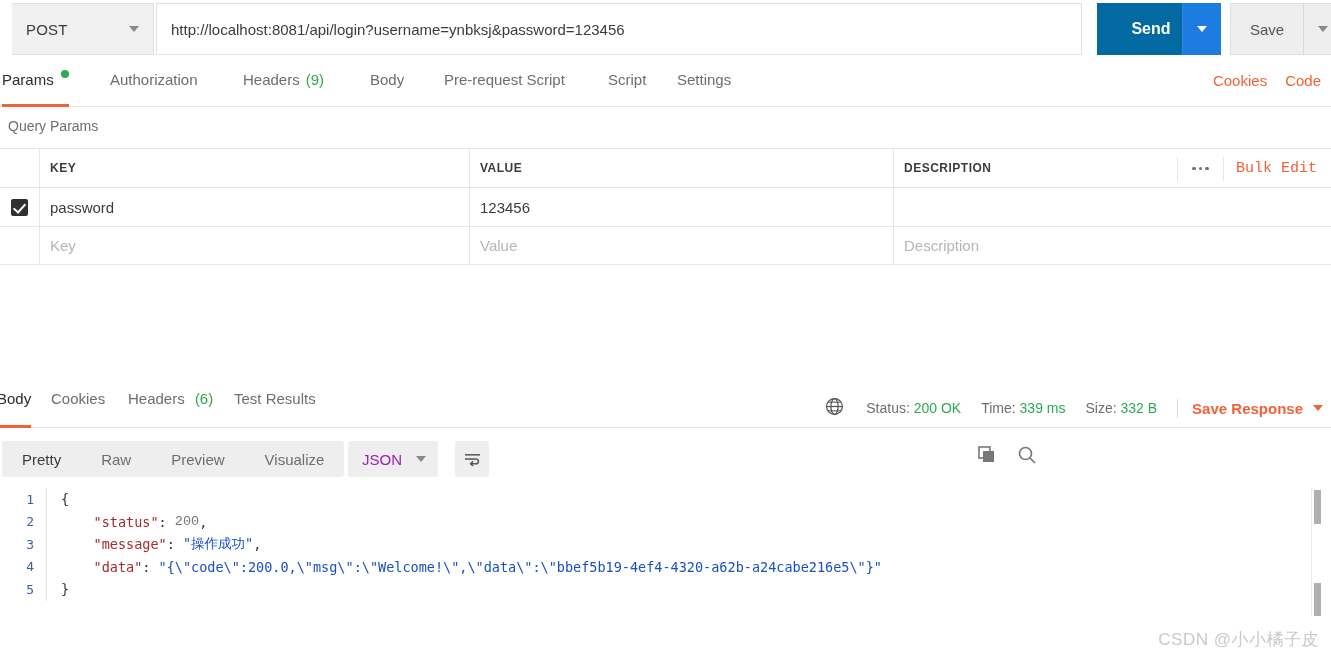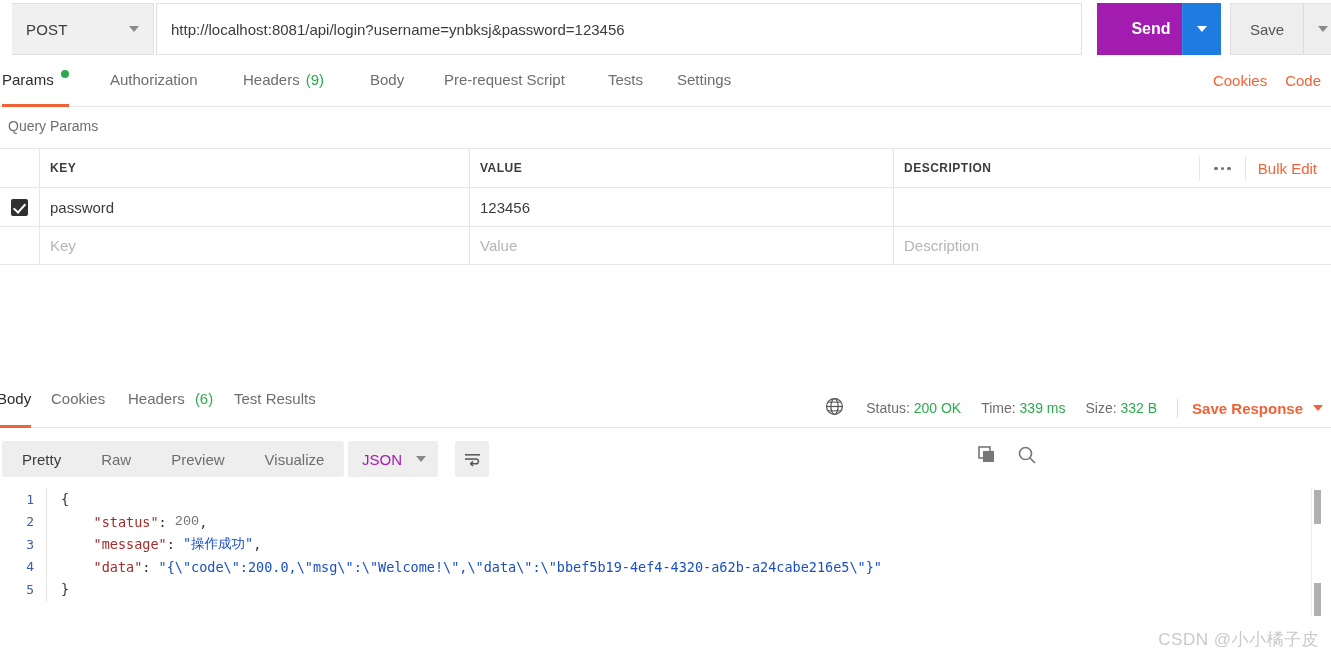--- a/index.html
+++ b/index.html
@@ -35,21 +35,21 @@
   }
   .url-input {
     position: absolute; left: 144px; top: 3px; width: 926px; height: 52px;
     background: #ffffff; border: 1px solid #e0e0e0;
     display: flex; align-items: center; padding: 0 14px;
     font-size: 15px; color: #3c3c3c;
     white-space: nowrap; overflow: hidden;
   }
   .send-btn {
     position: absolute; left: 1085px; top: 3px; width: 108px; height: 52px;
-    background: #a21caf; border: none; color: #fff;
+    background: #0369a1; border: none; color: #fff;
     font-family: "Liberation Sans", sans-serif;
     font-size: 16px; font-weight: bold;
     display: flex; align-items: center; justify-content: center;
     cursor: pointer;
   }
   .send-caret {
     position: absolute; left: 1170px; top: 3px; width: 39px; height: 52px;
     background: #1e7ce0; display: flex; align-items: center; justify-content: center;
     border-left: 1px solid #2f88e8; cursor: pointer;
   }
@@ -134,21 +134,21 @@
     display: flex; align-items: center; gap: 0;
   }
   .dots {
     width: 46px; display: flex; align-items: center; justify-content: center;
     gap: 3px; border-left: 1px solid #e6e6e6; height: 24px; cursor: pointer;
   }
   .dots span { width: 3.5px; height: 3.5px; background: #6e6e6e; border-radius: 50%; }
   .bulk {
     padding: 0 14px 0 12px; border-left: 1px solid #e6e6e6; height: 24px;
     display: flex; align-items: center;
-    color: #ef6337; font-size: 15px; cursor: pointer;
+    color: #ef6337; font-size: 15px; cursor: pointer; font-family: Liberation Mono, monospace;
   }
 
   
   .res-tabs {
     position: absolute; top: 388px; left: 0; width: 1331px; height: 40px;
     border-bottom: 1px solid #e6e6e6;
   }
   .rtab {
     position: absolute; top: 2px; height: 38px;
     font-size: 15px; color: #6e6e6e; cursor: pointer; white-space: nowrap;
@@ -264,21 +264,21 @@
     <span>Headers</span>
     <span class="count-green" style="margin-left:6px;">(9)</span>
   </div>
   <div class="tab" style="left:370px;">
     <span>Body</span>
   </div>
   <div class="tab" style="left:444px;">
     <span>Pre-request Script</span>
   </div>
   <div class="tab" style="left:608px;">
-    <span>Tests</span>
+    <span>Script</span>
   </div>
   <div class="tab" style="left:677px;">
     <span>Settings</span>
   </div>
   <div style="position:absolute; right:10px; top:4px; display:flex; gap:18px;">
     <span class="link-orange">Cookies</span>
     <span class="link-orange">Code</span>
   </div>
 </div>
 

